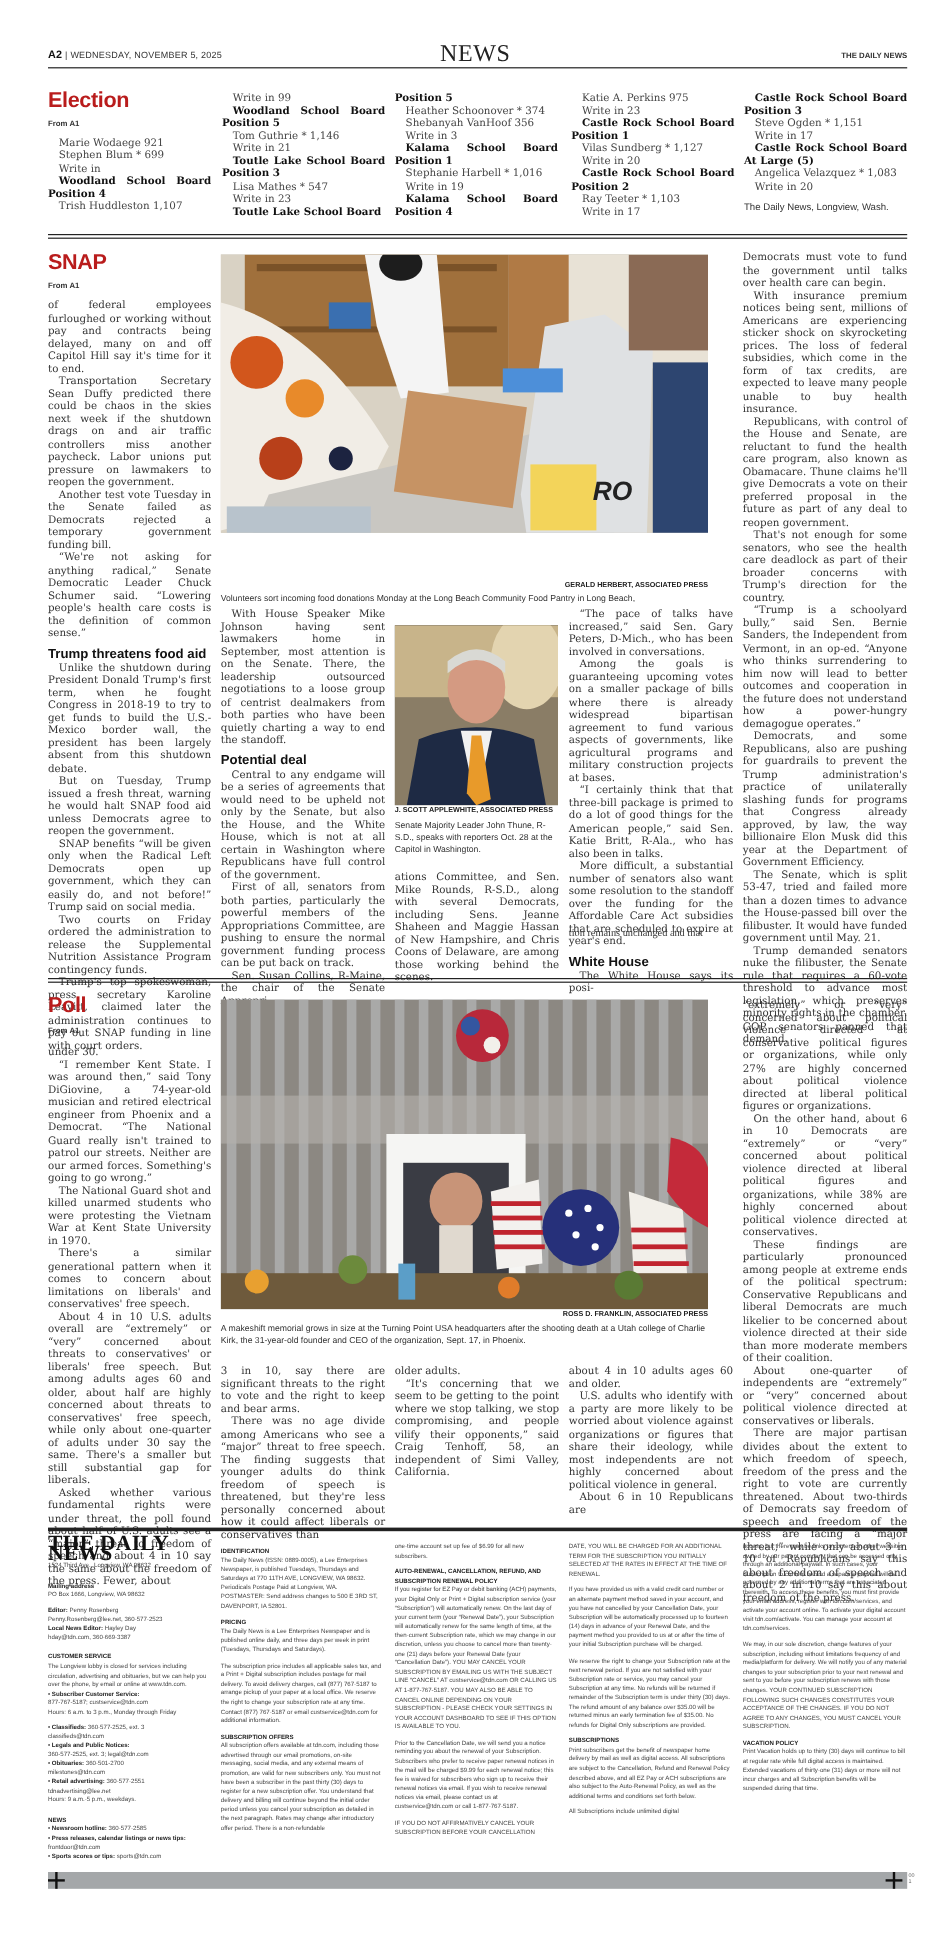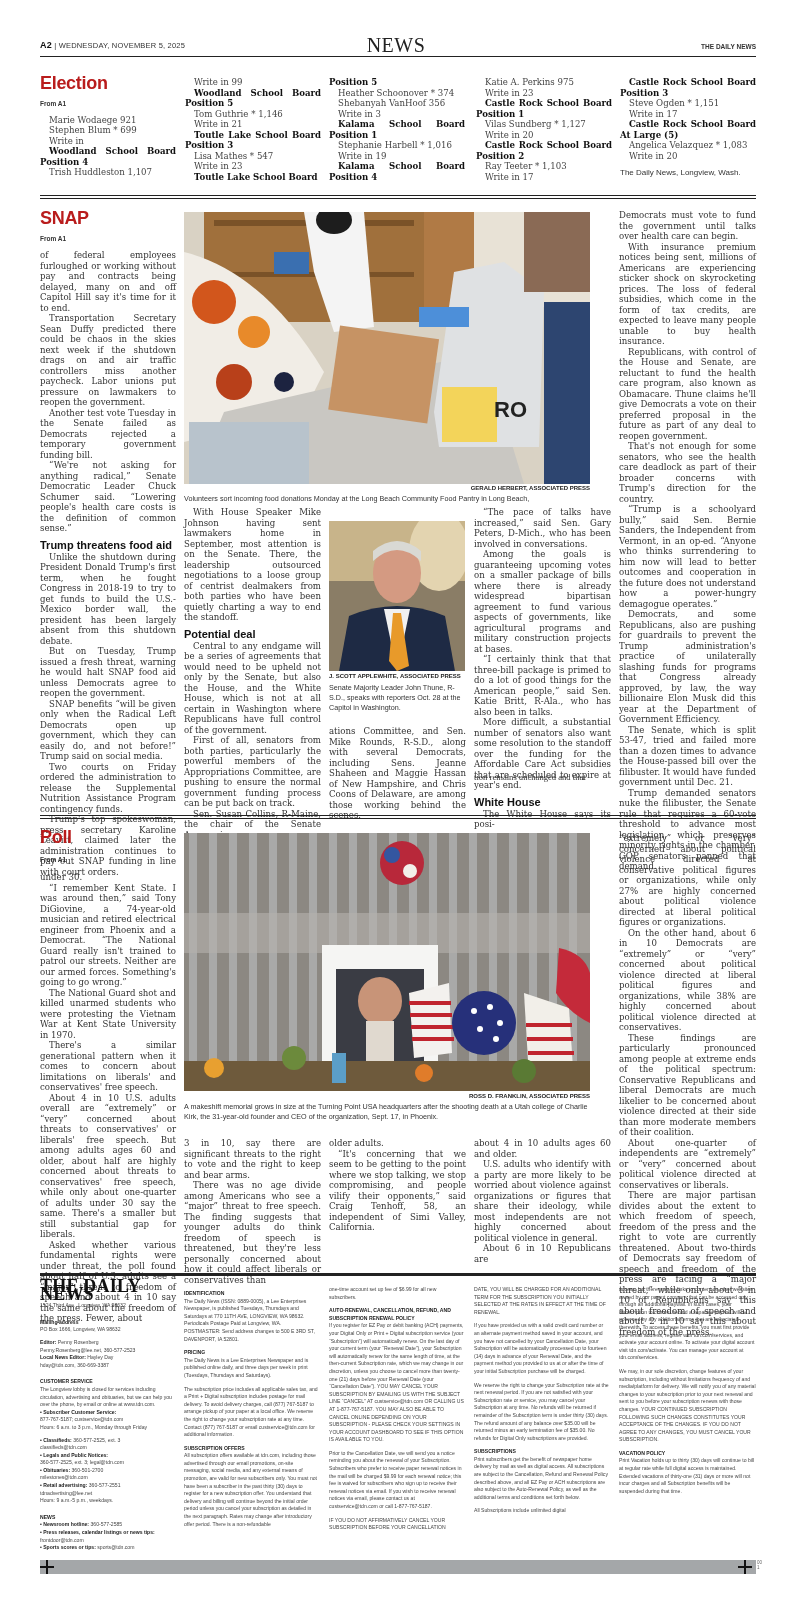--- a/index.html
+++ b/index.html
@@ -117,21 +117,21 @@
     <p>Another test vote Tuesday in the Senate failed as Democrats rejected a temporary government funding bill.</p>
     <p>“We're not asking for anything radical,” Senate Democratic Leader Chuck Schumer said. “Lowering people's health care costs is the definition of common sense.”</p>
     <div class="subhead">Trump threatens food aid</div>
     <p>Unlike the shutdown during President Donald Trump's first term, when he fought Congress in 2018-19 to try to get funds to build the U.S.-Mexico border wall, the president has been largely absent from this shutdown debate.</p>
     <p>But on Tuesday, Trump issued a fresh threat, warning he would halt SNAP food aid unless Democrats agree to reopen the government.</p>
     <p>SNAP benefits “will be given only when the Radical Left Democrats open up government, which they can easily do, and not before!” Trump said on social media.</p>
     <p>Two courts on Friday ordered the administration to release the Supplemental Nutrition Assistance Program contingency funds.</p>
     <p>Trump's top spokeswoman, press secretary Karoline Leavitt, claimed later the administration continues to pay out SNAP funding in line with court orders.</p>
   </div>
 
-<div class="photo" style="left:184px;top:212px;width:406px;height:272px;background:#cfc8bb;">
+<div class="photo" style="left:184px;top:212px;width:406px;height:232px;background:#cfc8bb;font-style:italic;">
   <svg width="406" height="272" viewBox="0 0 406 272">
     <rect x="0" y="0" width="406" height="272" fill="#d9d2c4"></rect>
     <rect x="20" y="0" width="220" height="110" fill="#a0703c"></rect>
     <rect x="30" y="8" width="200" height="6" fill="#7a5228"></rect>
     <rect x="30" y="60" width="200" height="5" fill="#7a5228"></rect>
     <rect x="90" y="40" width="35" height="22" fill="#3a6fb0"></rect>
     <rect x="240" y="0" width="50" height="100" fill="#b07a45"></rect>
     <rect x="290" y="0" width="116" height="95" fill="#e8e2d6"></rect>
     <path d="M120 0 L180 0 L190 115 L150 120 L130 60 Z" fill="#f4f4f4"></path>
     <ellipse cx="150" cy="8" rx="18" ry="14" fill="#1d1d1d"></ellipse>
@@ -192,21 +192,21 @@
     <p class="noind">tion remains unchanged and that</p>
   </div>
 
 <div class="col" style="left:619px;top:210px;width:137px;">
     <p class="noind">Democrats must vote to fund the government until talks over health care can begin.</p>
     <p>With insurance premium notices being sent, millions of Americans are experiencing sticker shock on skyrocketing prices. The loss of federal subsidies, which come in the form of tax credits, are expected to leave many people unable to buy health insurance.</p>
     <p>Republicans, with control of the House and Senate, are reluctant to fund the health care program, also known as Obamacare. Thune claims he'll give Democrats a vote on their preferred proposal in the future as part of any deal to reopen government.</p>
     <p>That's not enough for some senators, who see the health care deadlock as part of their broader concerns with Trump's direction for the country.</p>
     <p>“Trump is a schoolyard bully,” said Sen. Bernie Sanders, the Independent from Vermont, in an op-ed. “Anyone who thinks surrendering to him now will lead to better outcomes and cooperation in the future does not understand how a power-hungry demagogue operates.”</p>
     <p>Democrats, and some Republicans, also are pushing for guardrails to prevent the Trump administration's practice of unilaterally slashing funds for programs that Congress already approved, by law, the way billionaire Elon Musk did this year at the Department of Government Efficiency.</p>
-    <p>The Senate, which is split 53-47, tried and failed more than a dozen times to advance the House-passed bill over the filibuster. It would have funded government until Dec. 21.</p>
+    <p>The Senate, which is split 53-47, tried and failed more than a dozen times to advance the House-passed bill over the filibuster. It would have funded government until May. 21.</p>
     <p>Trump demanded senators nuke the filibuster, the Senate rule that requires a 60-vote threshold to advance most legislation, which preserves minority rights in the chamber. GOP senators panned that demand.</p>
   </div>
 
 <div class="double-rule" style="top:815px;"></div>
 
 <div class="abs kicker" style="left:40px;top:827px;">Poll</div>
 <div class="abs fromA1" style="left:40px;top:856px;">From A1</div>
 <div class="col" style="left:40px;top:872px;width:136px;">
     <p class="noind">under 30.</p>
     <p>“I remember Kent State. I was around then,” said Tony DiGiovine, a 74-year-old musician and retired electrical engineer from Phoenix and a Democrat. “The National Guard really isn't trained to patrol our streets. Neither are our armed forces. Something's going to go wrong.”</p>

